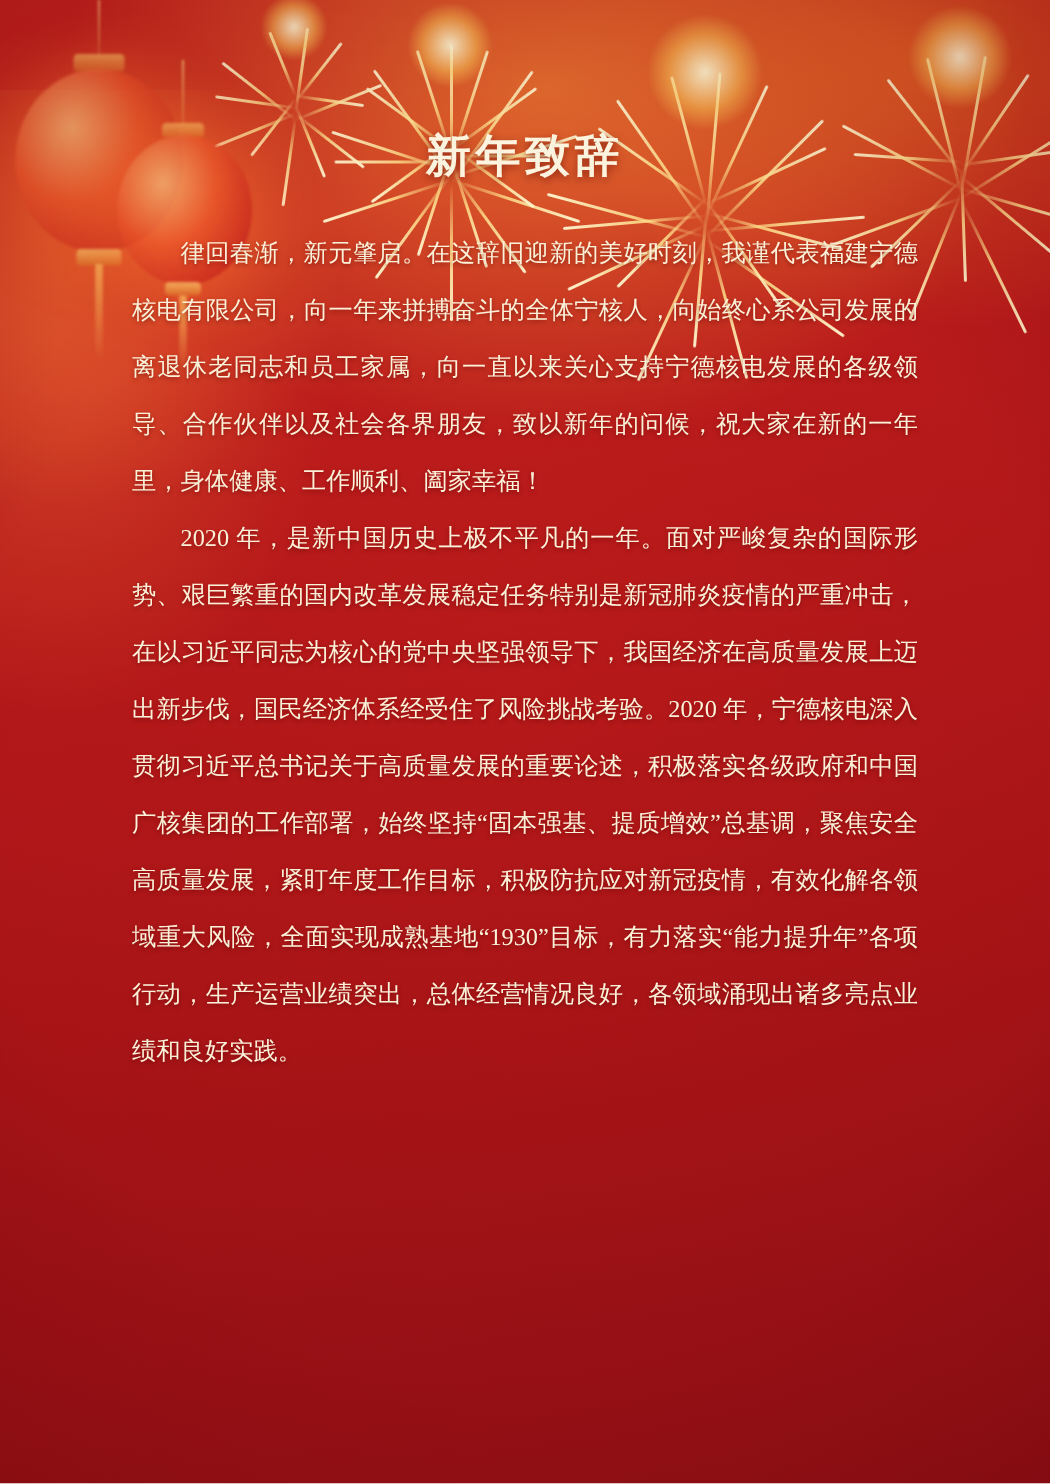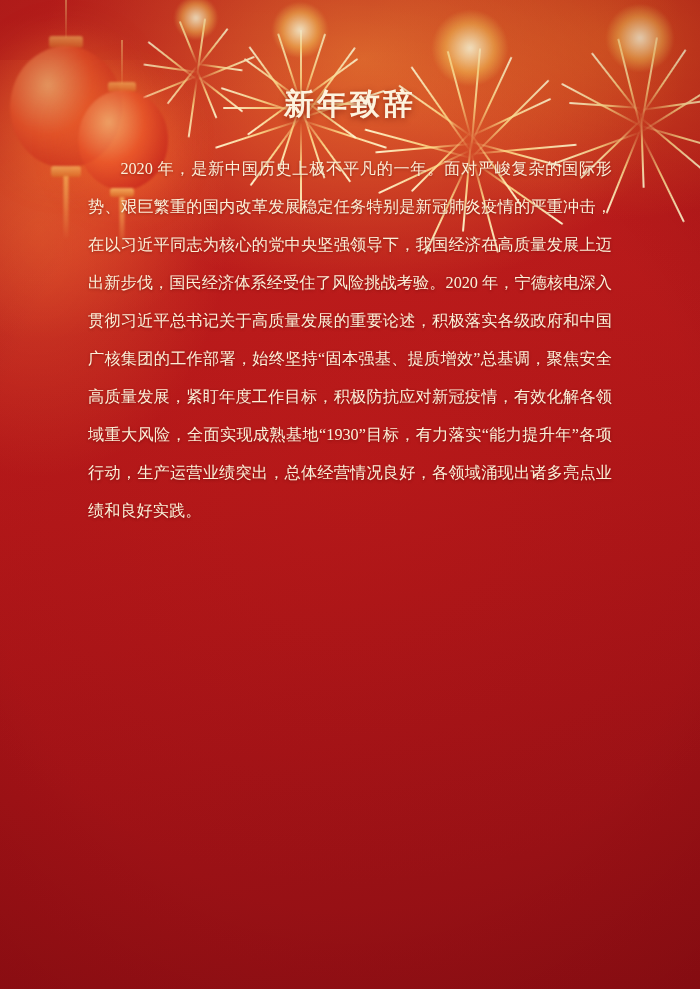--- a/index.html
+++ b/index.html
@@ -246,16 +246,17 @@
     <div class="cap" style="top:148px; width:24px; height:9px;"></div>
     <div class="tassel" style="top:157px; height:52px;"></div>
   </div>
 
   <div class="vignette"></div>
 
   <div class="content">
     <div class="doc-title">新年致辞</div>
 
     <div class="body-text">
+      <p>律回春渐，新元肇启。在这辞旧迎新的美好时刻，我谨代表福建宁德核电有限公司，向一年来拼搏奋斗的全体宁核人，向始终心系公司发展的离退休老同志和员工家属，向一直以来关心支持宁德核电发展的各级领导、合作伙伴以及社会各界朋友，致以新年的问候，祝大家在新的一年里，身体健康、工作顺利、阖家幸福！</p>
       <p>2020 年，是新中国历史上极不平凡的一年。面对严峻复杂的国际形势、艰巨繁重的国内改革发展稳定任务特别是新冠肺炎疫情的严重冲击，在以习近平同志为核心的党中央坚强领导下，我国经济在高质量发展上迈出新步伐，国民经济体系经受住了风险挑战考验。2020 年，宁德核电深入贯彻习近平总书记关于高质量发展的重要论述，积极落实各级政府和中国广核集团的工作部署，始终坚持“固本强基、提质增效”总基调，聚焦安全高质量发展，紧盯年度工作目标，积极防抗应对新冠疫情，有效化解各领域重大风险，全面实现成熟基地“1930”目标，有力落实“能力提升年”各项行动，生产运营业绩突出，总体经营情况良好，各领域涌现出诸多亮点业绩和良好实践。</p>
     </div>
   </div>
 </div>
 
 </body></html>

